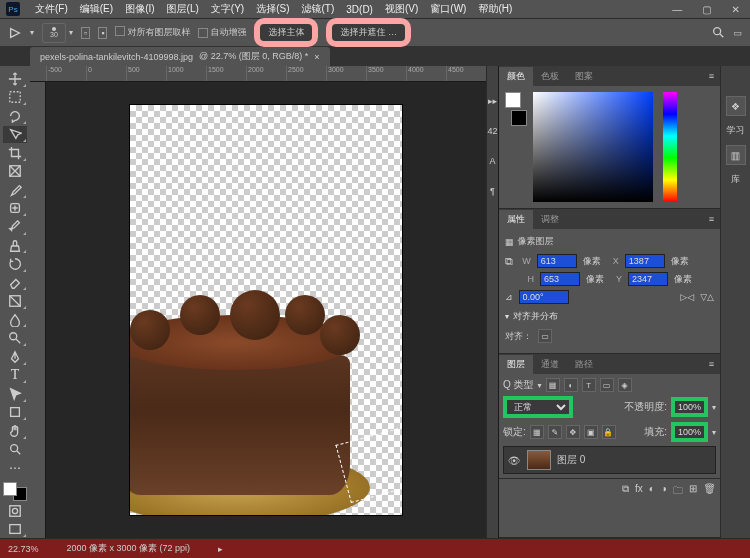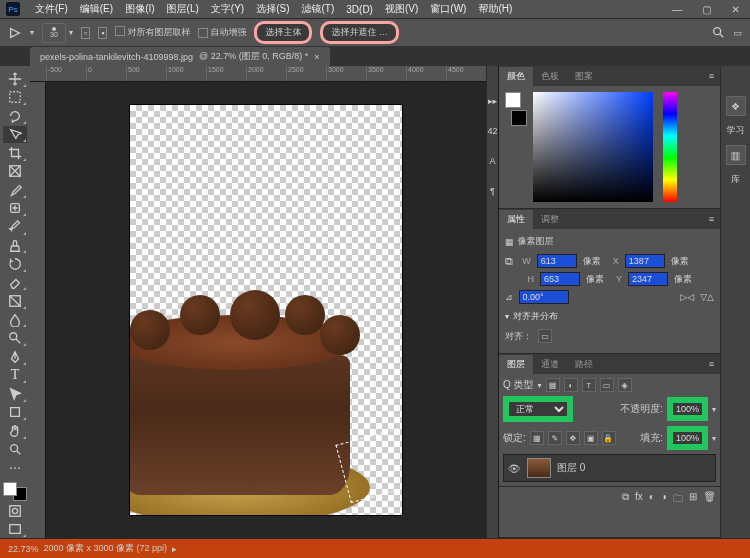--- a/index.html
+++ b/index.html
@@ -8,21 +8,21 @@
 .ps-logo{width:14px;height:14px;background:#0f172a;color:#31a8ff;font-size:8px;font-weight:normal;display:flex;align-items:center;justify-content:center;border-radius:2px;margin-right:8px}
 .menu-item{padding:2px 5px;font-size:10px;color:#eee;cursor:pointer}
 .win-ctrl{margin-left:auto;display:flex;gap:12px;color:#ccc;font-size:10px}
 .win-ctrl span{cursor:pointer;padding:0 4px}
 .optbar{background:#535353;height:28px;border-top:1px solid #2a2a2a;display:flex;align-items:center;padding:0 8px;gap:8px;font-size:9px}
 .optbar .ico{width:14px;height:14px;display:flex;align-items:center;justify-content:center}
 .brush{display:flex;align-items:center;gap:3px}
 .brush-prev{width:24px;height:20px;border:1px solid #666;border-radius:2px;display:flex;flex-direction:column;align-items:center;justify-content:center;font-size:7px}
 .brush-dot{width:4px;height:4px;border-radius:50%;background:#ccc}
 .chk{width:10px;height:10px;border:1px solid #888;display:inline-block;margin-right:2px}
-.btn-pill{background:#3a3a3a;border:3px solid #fca5a5;border-radius:10px;padding:2px 8px;font-size:9px}
+.btn-pill{background:#3a3a3a;border:6px solid #fca5a5;border-radius:10px;padding:2px 8px;font-size:9px}
 .tabbar{background:#323232;height:20px;display:flex;align-items:end;padding-left:30px}
 .tab{background:#535353;padding:3px 10px;font-size:9px;border-radius:3px 3px 0 0;display:flex;align-items:center;gap:6px}
 .tab .x{font-size:9px;cursor:pointer}
 .main{display:flex;height:472px}
 .toolbar{width:30px;background:#535353;display:flex;flex-direction:column;align-items:center;padding-top:4px;gap:1px}
 .tool{width:24px;height:22px;display:flex;align-items:center;justify-content:center;color:#ddd;font-size:12px;cursor:pointer;position:relative}
 .tool.active{background:#3a3a3a}
 .tool .corner{position:absolute;bottom:1px;right:1px;width:0;height:0;border-left:3px solid transparent;border-bottom:3px solid #aaa}
 .swatches{width:24px;height:24px;position:relative;margin-top:4px}
 .sw-fg{width:14px;height:14px;background:#fff;border:1px solid #888;position:absolute;top:0;left:0;z-index:2}
@@ -51,26 +51,26 @@
 .color-sw .b{width:16px;height:16px;background:#000;border:1px solid #888;position:absolute;bottom:0;right:0}
 .picker{width:120px;height:110px;background:linear-gradient(to bottom,rgba(0,0,0,0),#000),linear-gradient(to right,#fff,#0040ff);position:relative}
 .hue{width:14px;height:110px;background:linear-gradient(to bottom,#f0f,#00f,#0ff,#0f0,#ff0,#f00);margin-left:4px}
 .prop-row{display:flex;align-items:center;gap:6px;margin:4px 0}
 .prop-row label{width:12px;text-align:right;color:#aaa}
 .input-sm{background:#1d4ed8;border:1px solid #222;color:#ddd;padding:1px 3px;width:40px;font-size:9px}
 .sect-hdr{display:flex;align-items:center;gap:4px;padding:2px 0;color:#ddd}
 .sect-hdr::before{content:"▾";font-size:8px}
 .layers{padding:4px}
 .layer-ctl{display:flex;align-items:center;gap:4px;margin-bottom:4px}
-.layer-ctl select,.layer-ctl .inp{background:#3a3a3a;border:6px solid #22c55e;color:#ddd;font-size:9px;padding:1px 3px}
+.layer-ctl select,.layer-ctl .inp{background:#3a3a3a;border:4px solid #22c55e;color:#ddd;font-size:9px;padding:1px 3px}
 .layer-row{display:flex;align-items:center;gap:6px;padding:3px;background:#3a3a3a;border:1px solid #222}
 .eye{width:14px;text-align:center}
 .thumb{width:24px;height:20px;background:linear-gradient(#8a5a3a,#4a2a18);border:1px solid #888}
 .layer-ico{width:14px;height:14px;background:#4a4a4a;border:1px solid #666;display:flex;align-items:center;justify-content:center;font-size:8px}
-.status{height:20px;background:#c2410c;display:flex;align-items:center;padding:0 8px;font-size:9px;gap:5px;border-top:1px solid #2a2a2a}
+.status{height:20px;background:#7f1d1d;display:flex;align-items:center;padding:0 8px;font-size:9px;gap:28px;border-top:1px solid #2a2a2a}
 .docked{width:30px;background:#424242;border-left:1px solid #2a2a2a;display:flex;flex-direction:column;align-items:center;padding-top:30px;gap:8px}
 .dock-ico{width:20px;height:20px;background:#535353;border:1px solid #666;display:flex;align-items:center;justify-content:center;font-size:10px;cursor:pointer}
 .side-collapse{width:12px;background:#424242;border-left:1px solid #2a2a2a;display:flex;flex-direction:column;align-items:center;padding-top:30px;gap:20px;font-size:9px}
 .side-collapse span{writing-mode:horizontal-tb;cursor:pointer}
 svg{width:14px;height:14px;fill:none;stroke:#ccc;stroke-width:1.5}
 </style>
 </head>
 <body>
 
 <div class="menubar">

